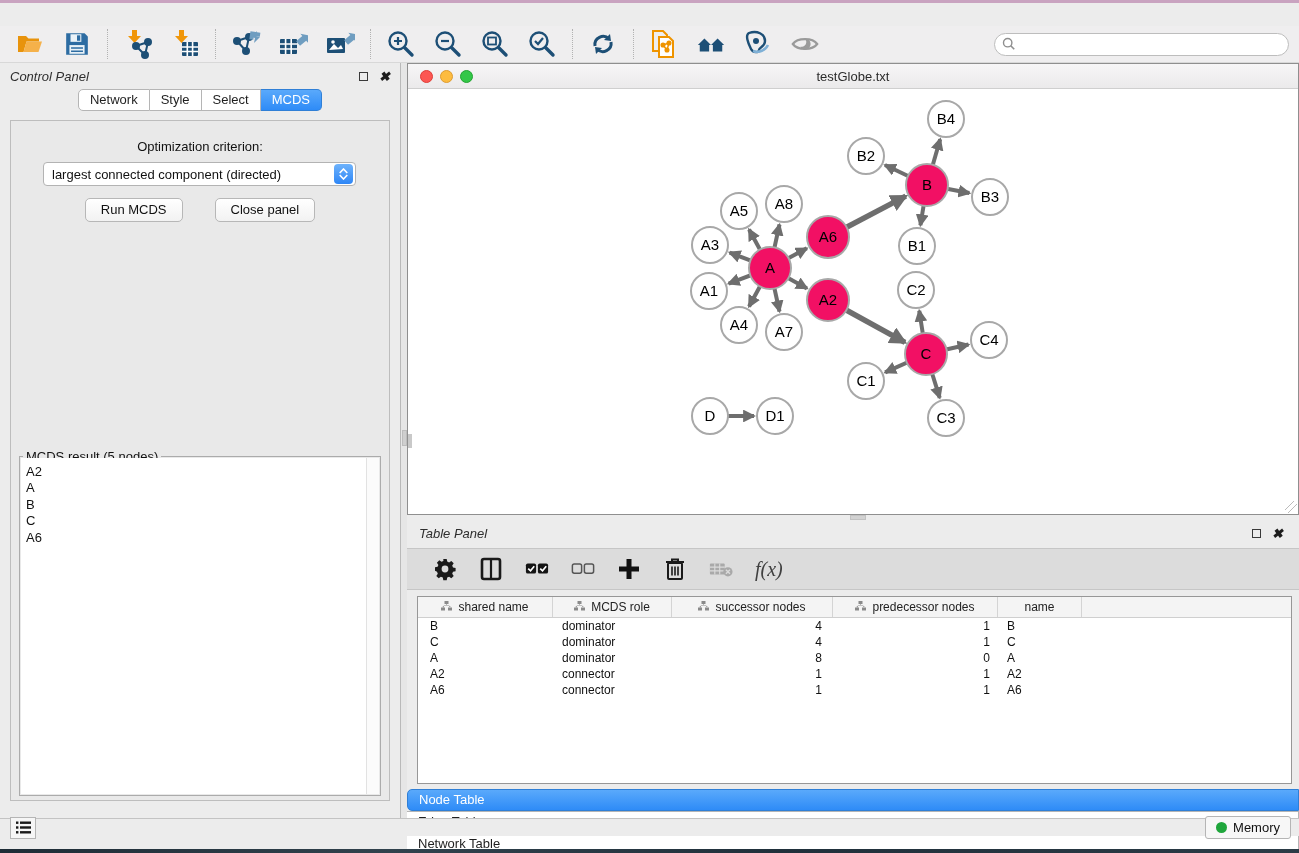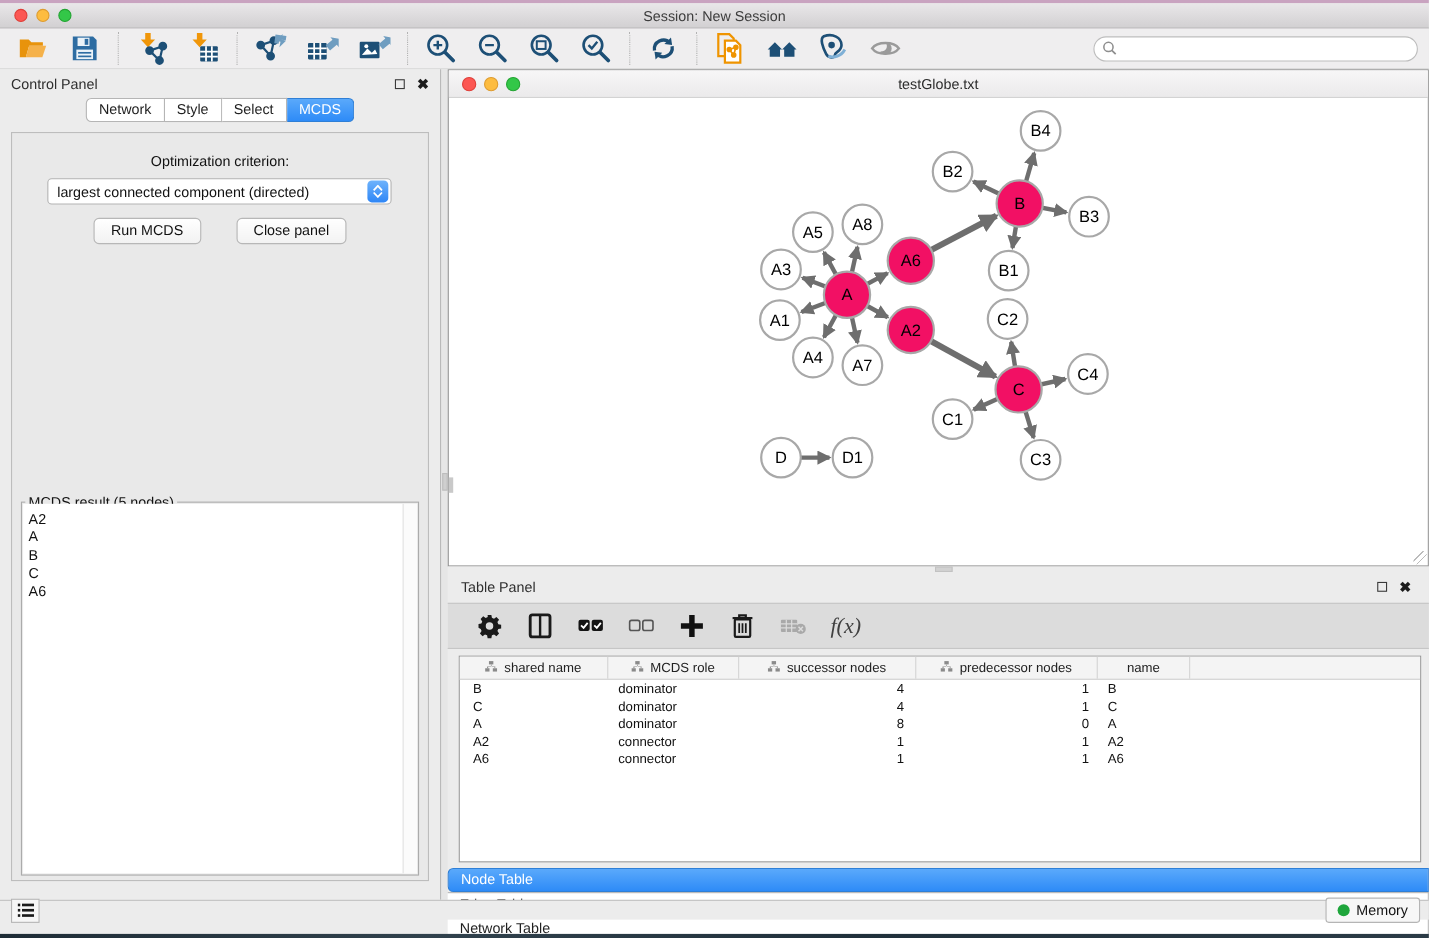--- a/index.html
+++ b/index.html
@@ -28,21 +28,21 @@
   #quick-search { margin-left:auto; margin-right:10px; width:295px; height:23px; background:#fff;
     border:1px solid #bdbdbd; border-radius:12px; display:flex; align-items:center; padding-left:7px; }
   #quick-search input { border:none; outline:none; flex:1; font-size:12px; background:transparent; margin-left:5px; }
 
   
   #control-panel { position:absolute; left:0; top:63px; width:400px; height:755px; background:#ececec; }
   #v-splitter { position:absolute; left:400px; top:63px; width:7px; height:755px; background:#e6e6e6;
     border-left:1px solid #b9b9b9; }
   #v-grip { position:absolute; left:1px; top:367px; width:5px; height:16px; background:#cfcfcf; border:1px solid #bdbdbd; }
 
-  .panel-header { height:26px; display:flex; align-items:center; padding:0 10px; }
+  .panel-header { height:26px; display:flex; align-items:center; padding:0 10px;font-style:italic; }
   .panel-header .ph-title { font-size:13px; color:#2e2e2e; }
   .ph-icons { margin-left:auto; display:flex; align-items:center; gap:11px; }
   .float-box { width:9px; height:9px; border:1.5px solid #3a3a3a; display:inline-block; }
   .close-x { font-size:13px; font-weight:bold; color:#1c1c1c; line-height:9px; }
 
   .seg { display:flex; justify-content:center; }
   .seg .tab { background:#fff; border:1px solid #b5b5b5; border-left:none; padding:2px 11px 3px;
     font-size:13px; color:#1f1f1f; }
   .seg .tab:first-child { border-left:1px solid #b5b5b5; border-radius:5px 0 0 5px; }
   .seg .tab:last-child { border-radius:0 5px 5px 0; }
@@ -123,28 +123,20 @@
   #desktop-bottom { position:absolute; left:0; top:849px; width:1299px; height:4px;
     background:linear-gradient(90deg,#1e2c36,#31424d 30%,#20303b 60%,#2b3b46); }
 </style>
 </head>
 <body>
 
 <div id="app">
 
   <div id="desktop-top"></div>
 
-  <div id="titlebar">
-    <div class="lights">
-      <span class="light red"></span>
-      <span class="light yellow"></span>
-      <span class="light green"></span>
-    </div>
-    <span class="title">Session: New Session</span>
-  </div>
 
   <div id="main-toolbar">
     <div class="tb-group">
       <span class="tb-icon">
         <svg width="28" height="26" viewBox="0 0 28 26">
             <path fill="#e8930c" d="M2 5h8l2.5 2.5H23v3H10.5L7.5 21H2z"></path>
             <path fill="#f5b14a" d="M10.5 10.5H26L22.5 21H7.5z"></path>
           </svg>
       </span>
       <span class="tb-icon">

